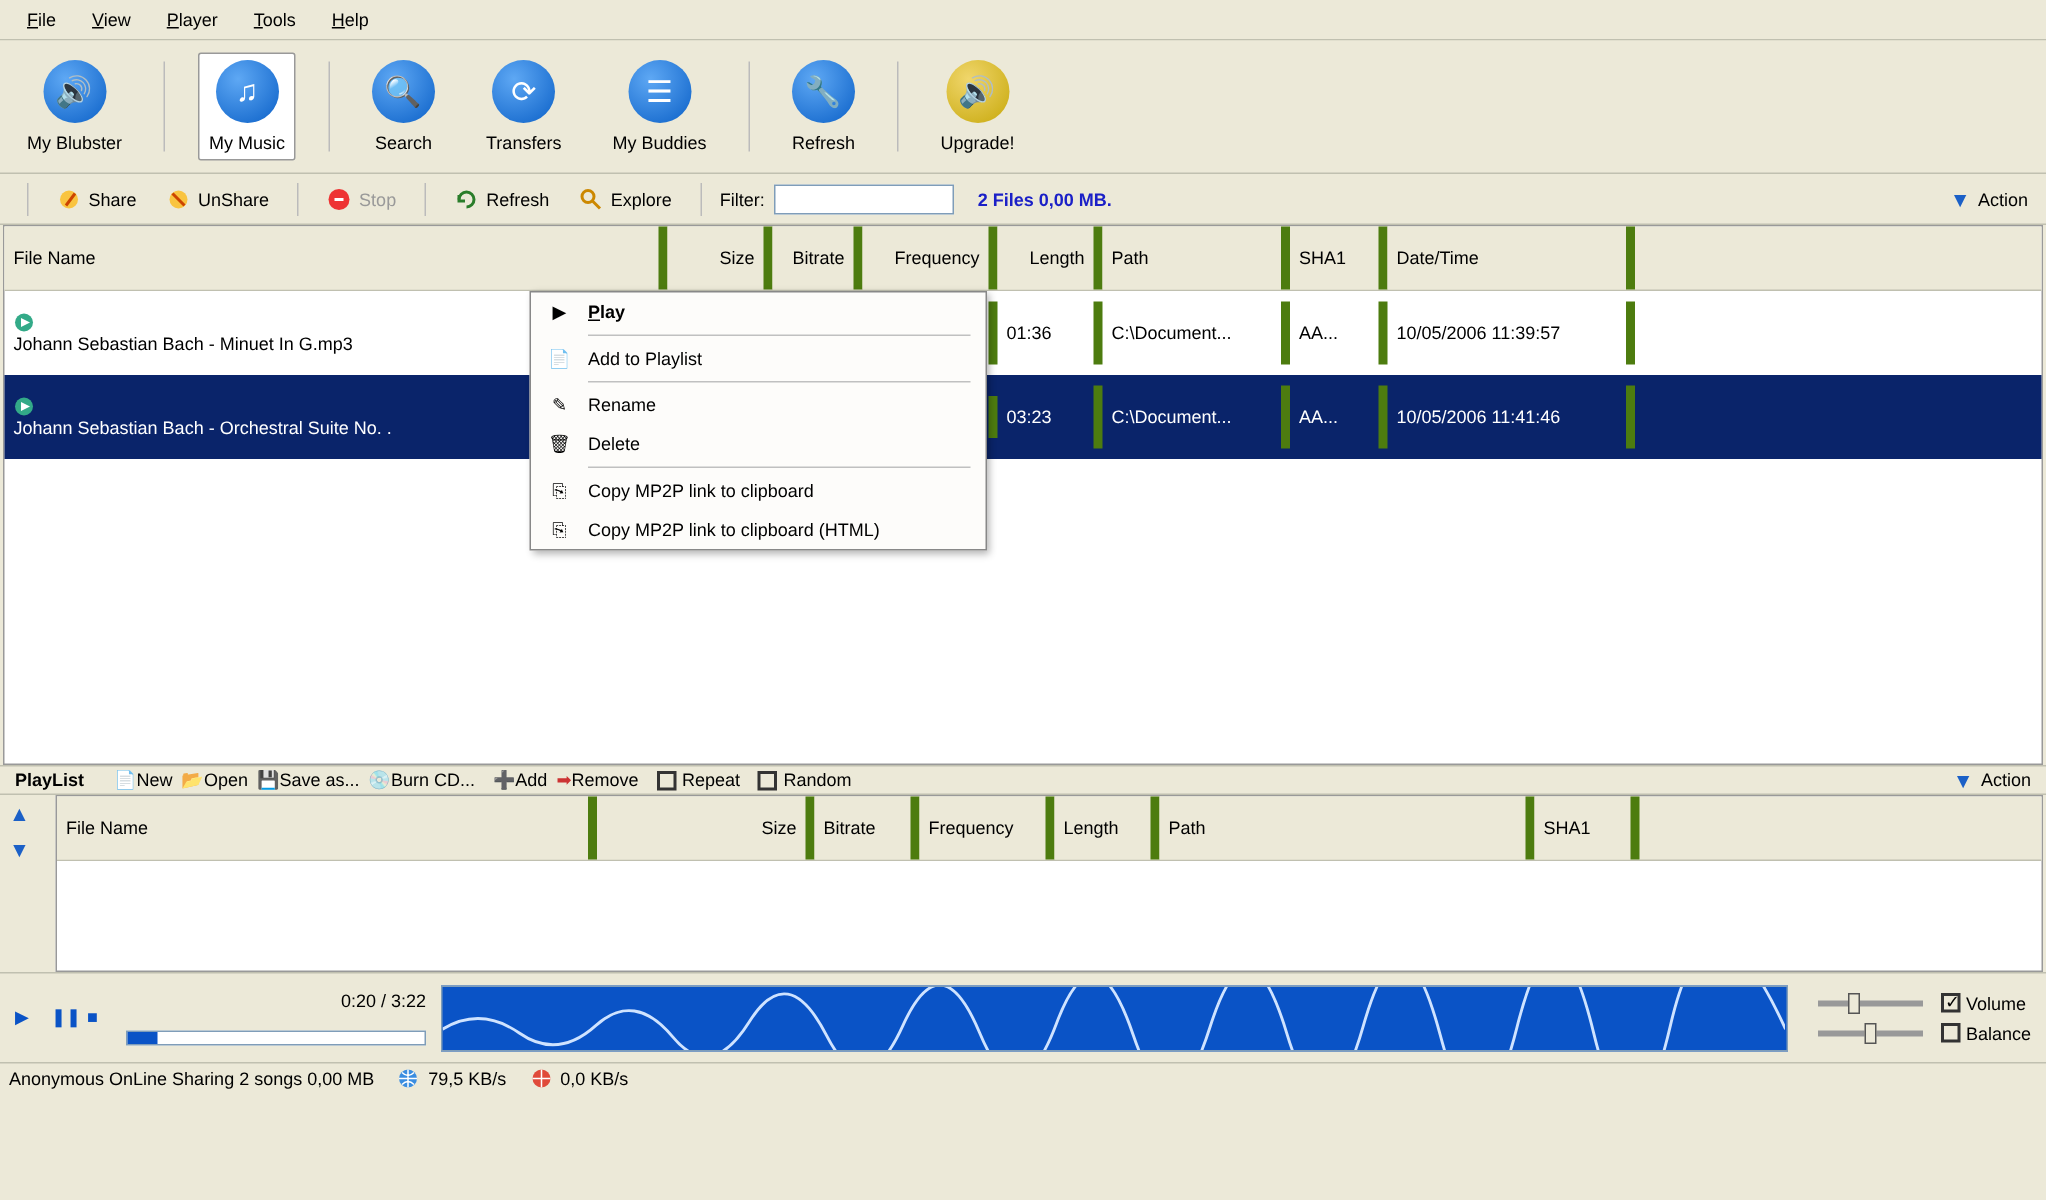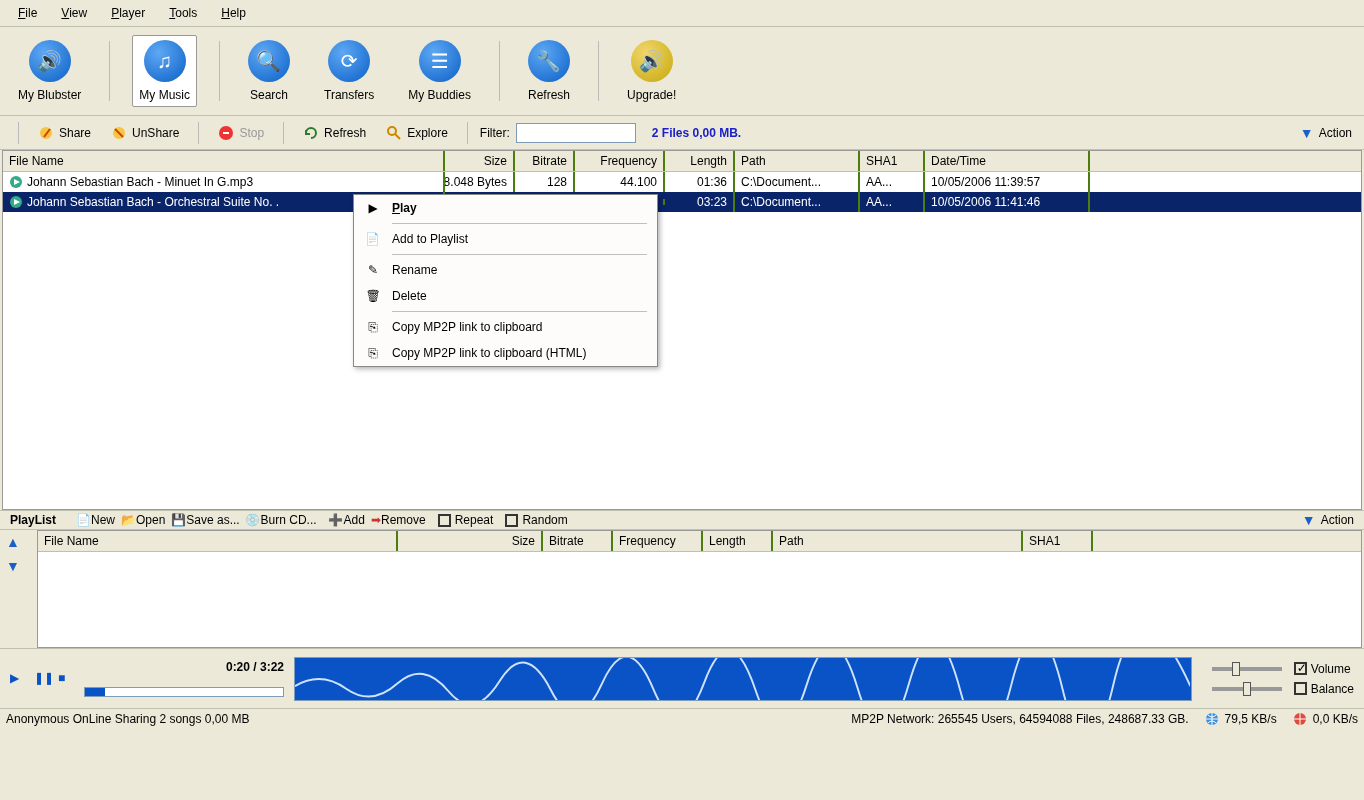--- a/index.html
+++ b/index.html
@@ -19,50 +19,50 @@
 .toolbar2 .sm-btn { display: flex; align-items: center; gap: 5px; padding: 3px 7px; cursor: pointer; }
 .toolbar2 .sm-icon { width: 16px; height: 16px; }
 .toolbar2 .sep2 { width: 1px; height: 22px; background: #bbb; margin: 0 6px; }
 .disabled { color: #999; }
 .filter-box { height: 20px; border: 1px solid #7f9db9; width: 120px; padding: 2px 4px; }
 .filter-info { color: #1b20c7; font-weight: bold; margin-left: 10px; }
 .action-btn { margin-left: auto; display: flex; align-items: center; gap: 5px; }
 .arrow-blue { color: #1b60c7; font-size: 14px; }
 .table-wrap { height: 360px; background: #fff; border: 1px solid #999; margin: 0 2px; position: relative; }
 .thead { display: flex; background: #ece9d8; border-bottom: 1px solid #c0c0b0; }
-.th, .td { border-right: 2px solid #4d7c0f; padding: 3px 6px; font-size: 12px; white-space: nowrap; overflow: hidden; }
+.th, .td { border-right: 6px solid #4d7c0f; padding: 14px 6px; font-size: 12px; white-space: nowrap; overflow: hidden; }
 .th { background: #ece9d8; display: flex; align-items: center; }
 .col-name { width: 442px; }
 .col-size { width: 70px; text-align: right; justify-content: flex-end; }
 .col-bit { width: 60px; text-align: right; justify-content: flex-end; }
 .col-freq { width: 90px; text-align: right; justify-content: flex-end; }
 .col-len { width: 70px; text-align: right; justify-content: flex-end; }
 .col-path { width: 125px; }
 .col-sha { width: 65px; }
 .col-dt { width: 165px; }
 .row { display: flex; align-items: center; }
 .row.selected { background: #0a246a; color: #fff; }
-.row .td { display: flex; align-items: flex-start; }
+.row .td { display: flex; align-items: flex-start; flex-direction: column; }
 .file-icon { width: 14px; height: 14px; margin-right: 4px; display: inline-block; }
 .context-menu { position: absolute; left: 350px; top: 43px; background: #fdfcfa; border: 1px solid #888; box-shadow: 2px 2px 5px rgba(0,0,0,.3); width: 305px; }
 .cm-item { display: flex; align-items: center; gap: 10px; padding: 6px 10px; cursor: pointer; }
 .cm-icon { width: 18px; display: flex; justify-content: center; }
 .cm-sep { height: 1px; background: #c0c0c0; margin: 2px 10px 2px 38px; }
 .playlist-bar { display: flex; align-items: center; padding: 4px 10px; background: #ece9d8; border-top: 1px solid #c0c0b0; border-bottom: 1px solid #c0c0b0; gap: 6px; height: 20px; }
 .playlist-bar .pl-label { font-weight: bold; margin-right: 8px; }
 .chk { display: inline-flex; align-items: center; gap: 4px; margin-left: 6px; }
 .chk .box { width: 13px; height: 13px; border: 2px solid #333; display: inline-block; }
 .playlist-body { display: flex; margin: 0 2px; height: 118px; }
 .pl-arrows { width: 35px; background: #ece9d8; display: flex; flex-direction: column; padding: 4px; gap: 8px; }
 .pl-table { flex: 1; background: #fff; border: 1px solid #999; }
 .player-bar { display: flex; align-items: center; gap: 10px; padding: 6px 10px; background: #ece9d8; border-top: 1px solid #c0c0b0; height: 60px; }
 .play-controls { display: flex; gap: 8px; align-items: center; }
 .pctl { width: 16px; height: 16px; cursor: pointer; }
 .time-prog { width: 200px; }
-.time-text { text-align: right; font-size: 12px; margin-bottom: 13px; font-weight: bold; }
+.time-text { text-align: right; font-size: 12px; margin-bottom: 13px; }
 .progbar { width: 200px; height: 10px; border: 1px solid #7f9db9; background: #fff; position: relative; }
 .progbar .fill { position: absolute; left: 0; top: 0; bottom: 0; width: 20px; background: #0a53c6; }
 .meta { font-size: 11px; line-height: 14px; }
 .meta .lbl { color: #333; }
 .meta .val { color: #1b20c7; }
 .waveform { flex: 1; height: 44px; background: #0a53c6; border: 1px solid #7f9db9; position: relative; overflow: hidden; }
 .waveform svg { position: absolute; inset: 0; }
 .slider-col { display: flex; flex-direction: column; gap: 6px; margin-left: 10px; }
 .slider-row { display: flex; align-items: center; gap: 6px; }
 .slider { width: 70px; height: 4px; background: #999; position: relative; }
@@ -320,23 +320,20 @@
       <label class="chk">
           <span class="box"></span>
           <span>Balance</span>
         </label>
     </div>
   </div>
 </div>
 
 <div class="statusbar">
   <span>Anonymous OnLine Sharing 2 songs 0,00 MB</span>
-  <div class="sb-seg" style="margin-left:auto">
-    <span>MP2P Network: 265545 Users, 64594088 Files, 248687.33 GB.</span>
-  </div>
   <div class="sb-seg">
     <span class="globe-icon"><svg viewBox="0 0 14 14">
           <circle cx="7" cy="7" r="6" fill="#3a8de0"></circle>
           <path d="M1 7 H13 M7 1 V13 M3 3 Q7 7 11 3 M3 11 Q7 7 11 11" fill="none" stroke="#fff" stroke-width="1"></path>
         </svg></span>
     <span>79,5 KB/s</span>
   </div>
   <div class="sb-seg">
     <span class="globe-icon"><svg viewBox="0 0 14 14">
           <circle cx="7" cy="7" r="6" fill="#e04a3a"></circle>

